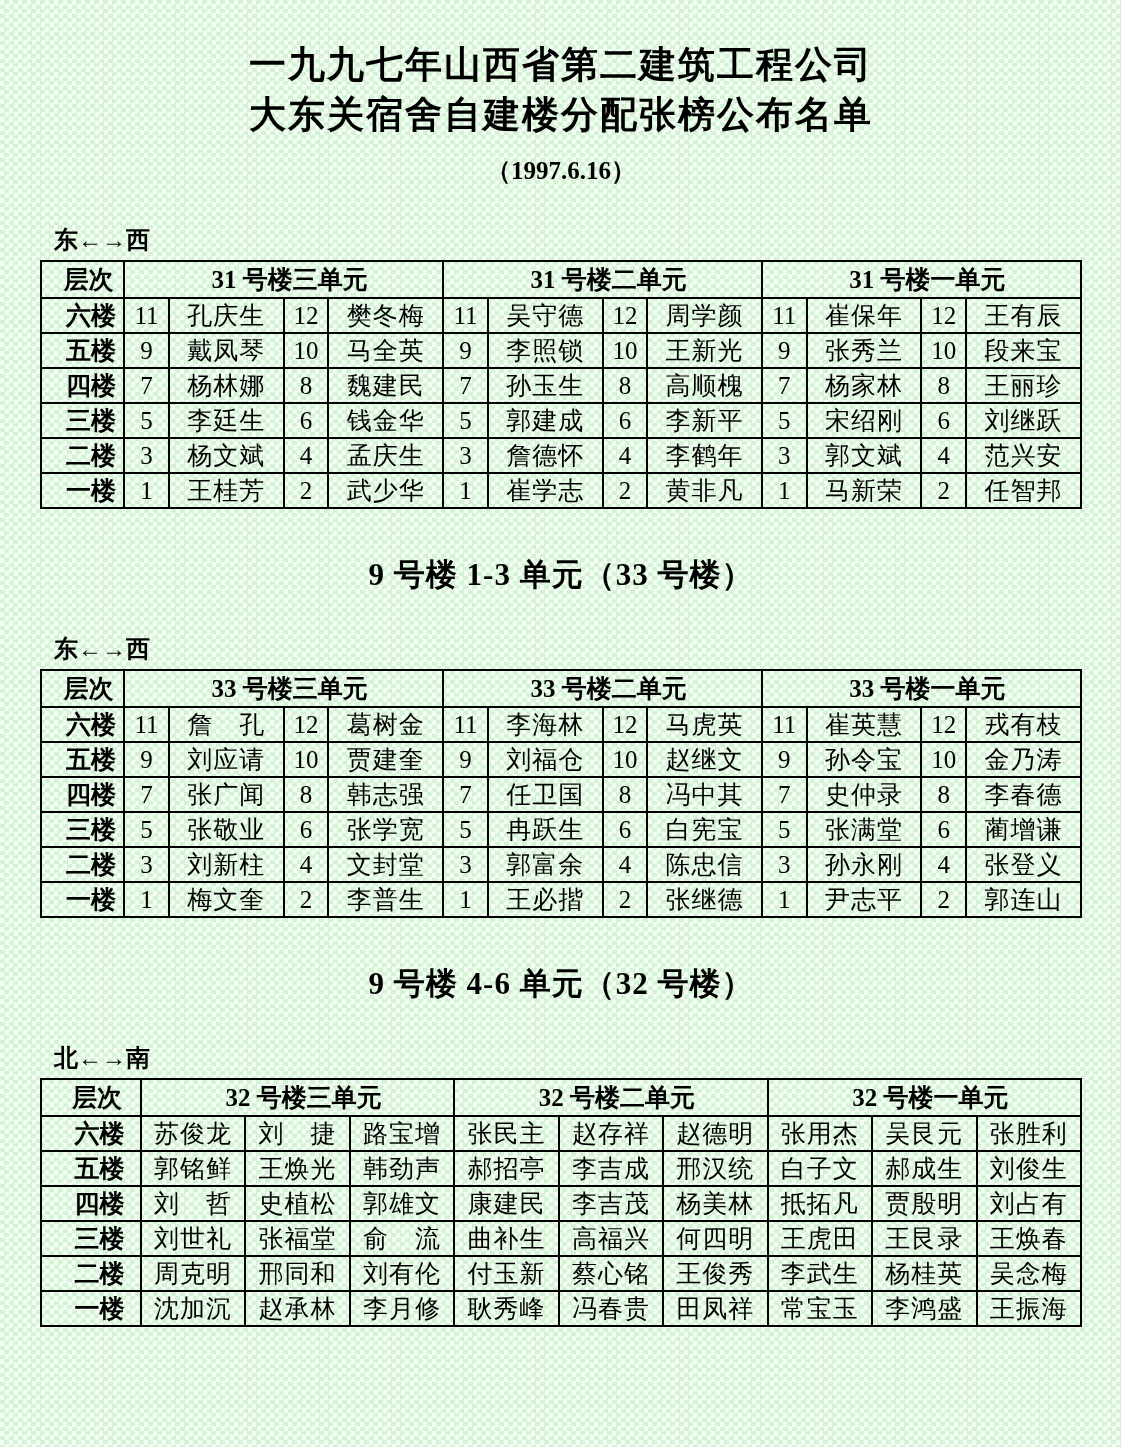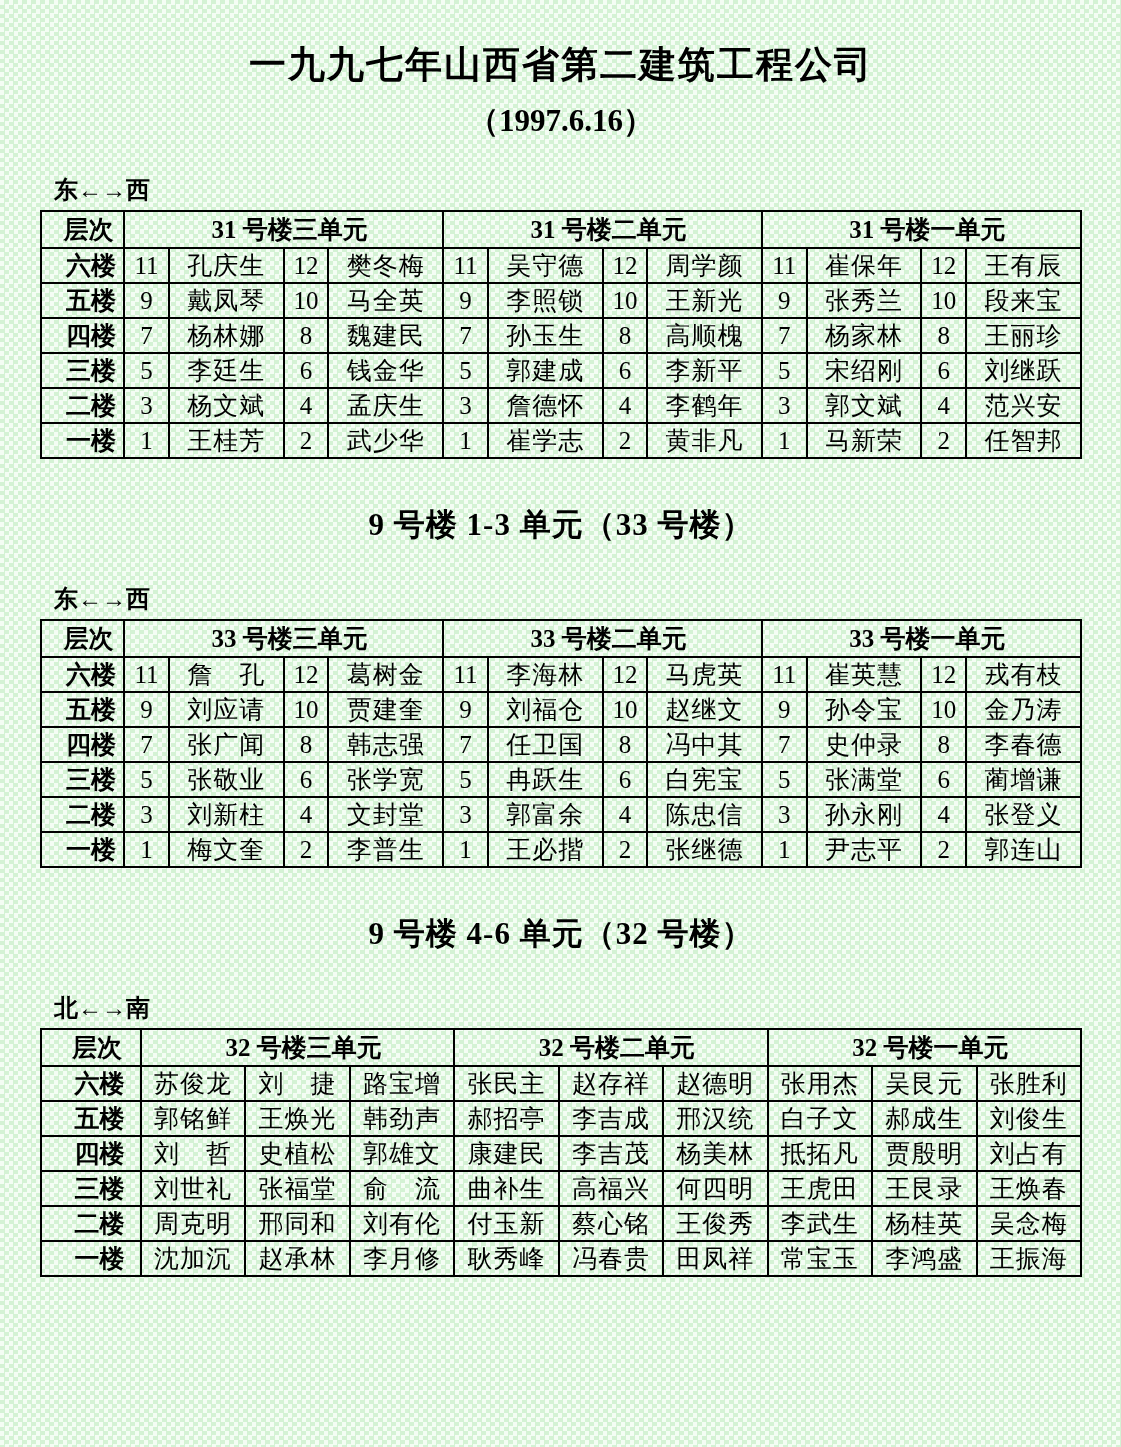--- a/index.html
+++ b/index.html
@@ -25,21 +25,21 @@
   .doc-title{
     font-family:"Liberation Sans","DejaVu Sans",sans-serif;
     font-weight:bold;
     font-size:37px;
     line-height:50px;
     text-align:center;
     letter-spacing:2px;
   }
   .doc-date{
     text-align:center;
-    font-size:31px;
+    font-size:25px;
     line-height:30px;
     margin-top:16px;
     font-weight:bold;
   }
   .section-heading{
     text-align:center;
     font-size:31px;
     font-weight:bold;
     line-height:40px;
     margin-top:52px;
@@ -77,20 +77,21 @@
   td.num-cell{font-size:24px;}
   td.name-cell{letter-spacing:1px;}
   .sec-gap2{margin-top:46px;}
 </style>
 </head>
 <body>
 
 <div class="page">
 
   <h1 class="doc-title">一九九七年山西省第二建筑工程公司</h1>
+  <h1 class="doc-title">大东关宿舍自建楼分配张榜公布名单</h1>
   <div class="doc-date">（1997.6.16）</div>
 
   <section>
     <div class="direction-label">东←→西</div>
     <table class="alloc">
         <colgroup>
           <col style="width: 8%;">
           <col style="width: 4.3%;">
           <col style="width: 11.03%;">
           <col style="width: 4.3%;">

